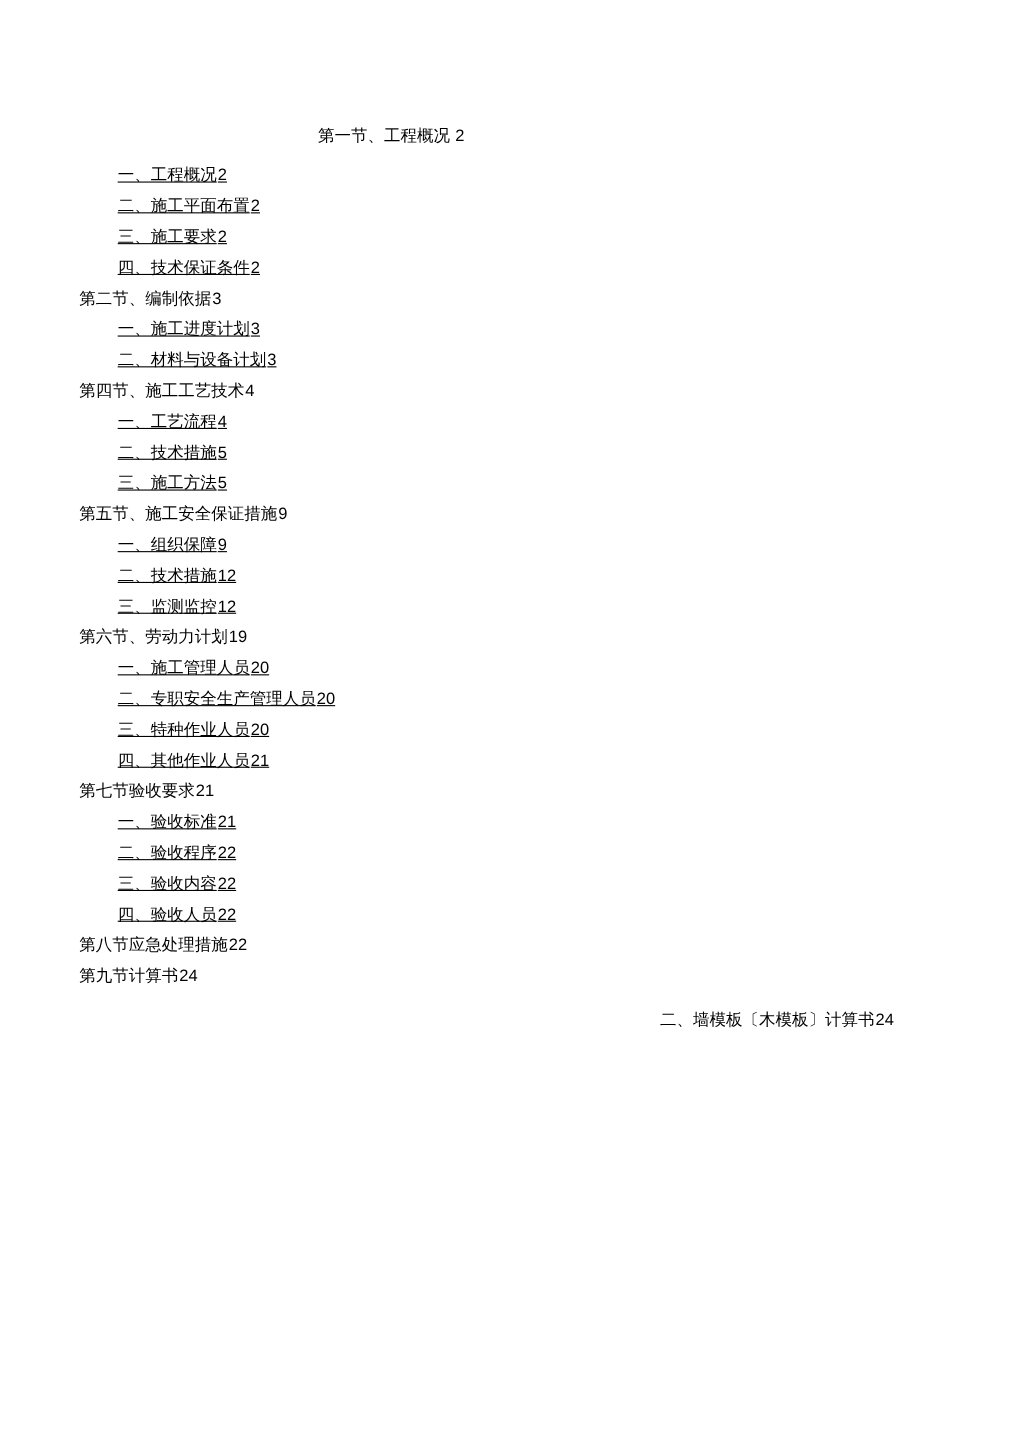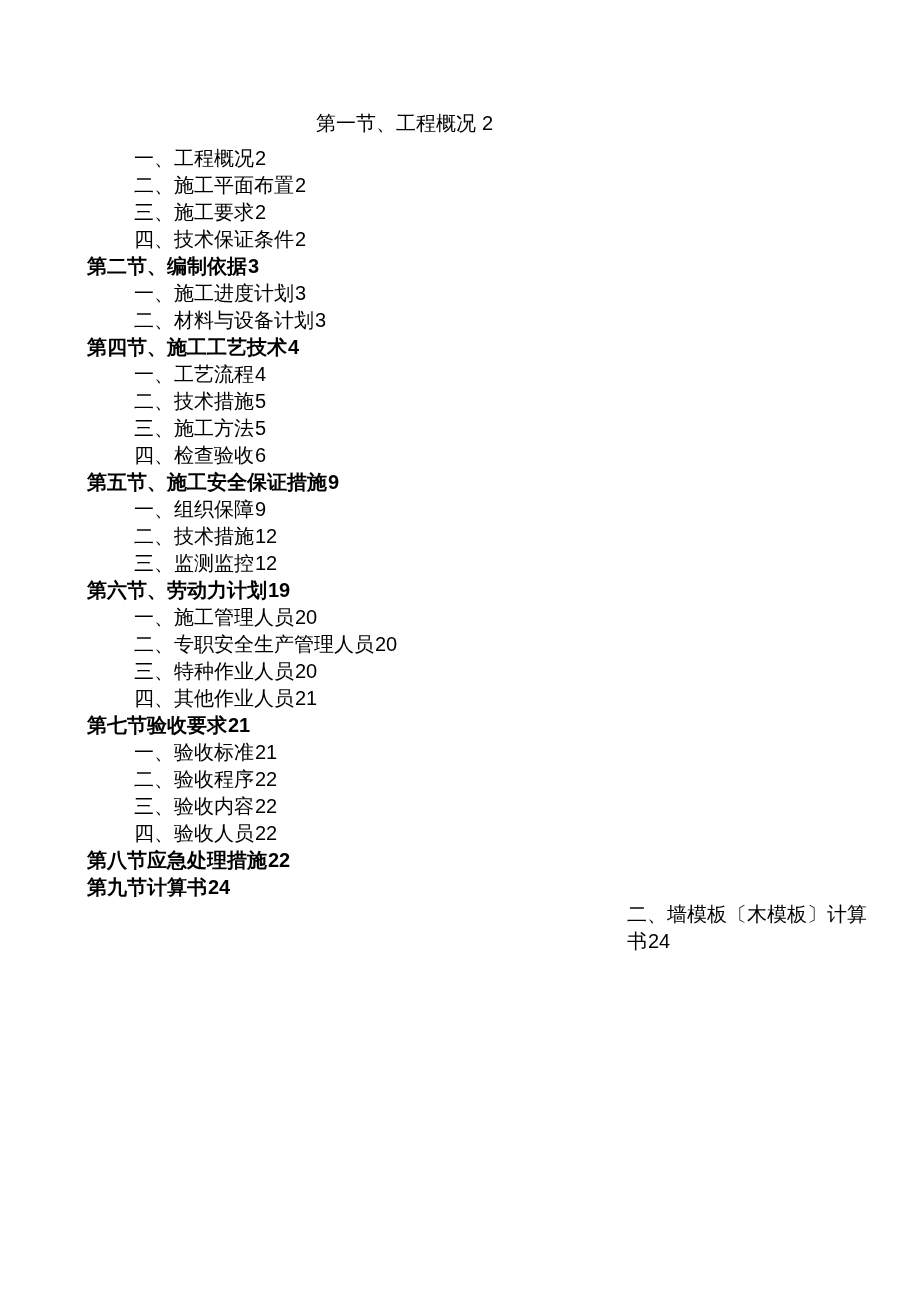--- a/index.html
+++ b/index.html
@@ -7,41 +7,42 @@
     padding: 0;
     background: #fff;
     width: 920px;
     height: 1303px;
     font-family: "SimSun", "Songti SC", serif;
     color: #000;
   }
   .page {
     position: relative;
     padding-top: 110px;
-    padding-left: 87px;
+    padding-left: 60px;
     padding-right: 40px;
     box-sizing: border-box;
-    font-size: 20px;
+    font-size: 15px;
     line-height: 27px;
   }
   .title-line {
     margin-left: 229px;
     margin-bottom: 8px;
   }
   .section {
-    margin-left: 0;
+    margin-left: 12px;
     margin-bottom: 0;
-    font-weight: bold;
   }
   .sub {
     margin-left: 47px;
     margin-bottom: 0;
+    text-decoration: underline;
   }
   .item-9-2 {
     margin-left: 540px;
+    margin-top: 12px;
   }
   .num {
     font-family: Arial, "Helvetica Neue", Helvetica, sans-serif;
     margin-left: 1px;
   }
 </style>
 </head>
 <body>
 
 <div class="page">
@@ -54,21 +55,20 @@
       <div class="sub"><span>二、施工平面布置</span><span class="num">2</span></div>
       <div class="sub"><span>三、施工要求</span><span class="num">2</span></div>
       <div class="sub"><span>四、技术保证条件</span><span class="num">2</span></div>
       <div class="section"><span>第二节、编制依据</span><span class="num">3</span></div>
       <div class="sub"><span>一、施工进度计划</span><span class="num">3</span></div>
       <div class="sub"><span>二、材料与设备计划</span><span class="num">3</span></div>
       <div class="section"><span>第四节、施工工艺技术</span><span class="num">4</span></div>
       <div class="sub"><span>一、工艺流程</span><span class="num">4</span></div>
       <div class="sub"><span>二、技术措施</span><span class="num">5</span></div>
       <div class="sub"><span>三、施工方法</span><span class="num">5</span></div>
-      <div class="sub"><span>四、检查验收</span><span class="num">6</span></div>
       <div class="section"><span>第五节、施工安全保证措施</span><span class="num">9</span></div>
       <div class="sub"><span>一、组织保障</span><span class="num">9</span></div>
       <div class="sub"><span>二、技术措施</span><span class="num">12</span></div>
       <div class="sub"><span>三、监测监控</span><span class="num">12</span></div>
       <div class="section"><span>第六节、劳动力计划</span><span class="num">19</span></div>
       <div class="sub"><span>一、施工管理人员</span><span class="num">20</span></div>
       <div class="sub"><span>二、专职安全生产管理人员</span><span class="num">20</span></div>
       <div class="sub"><span>三、特种作业人员</span><span class="num">20</span></div>
       <div class="sub"><span>四、其他作业人员</span><span class="num">21</span></div>
       <div class="section"><span>第七节验收要求</span><span class="num">21</span></div>

